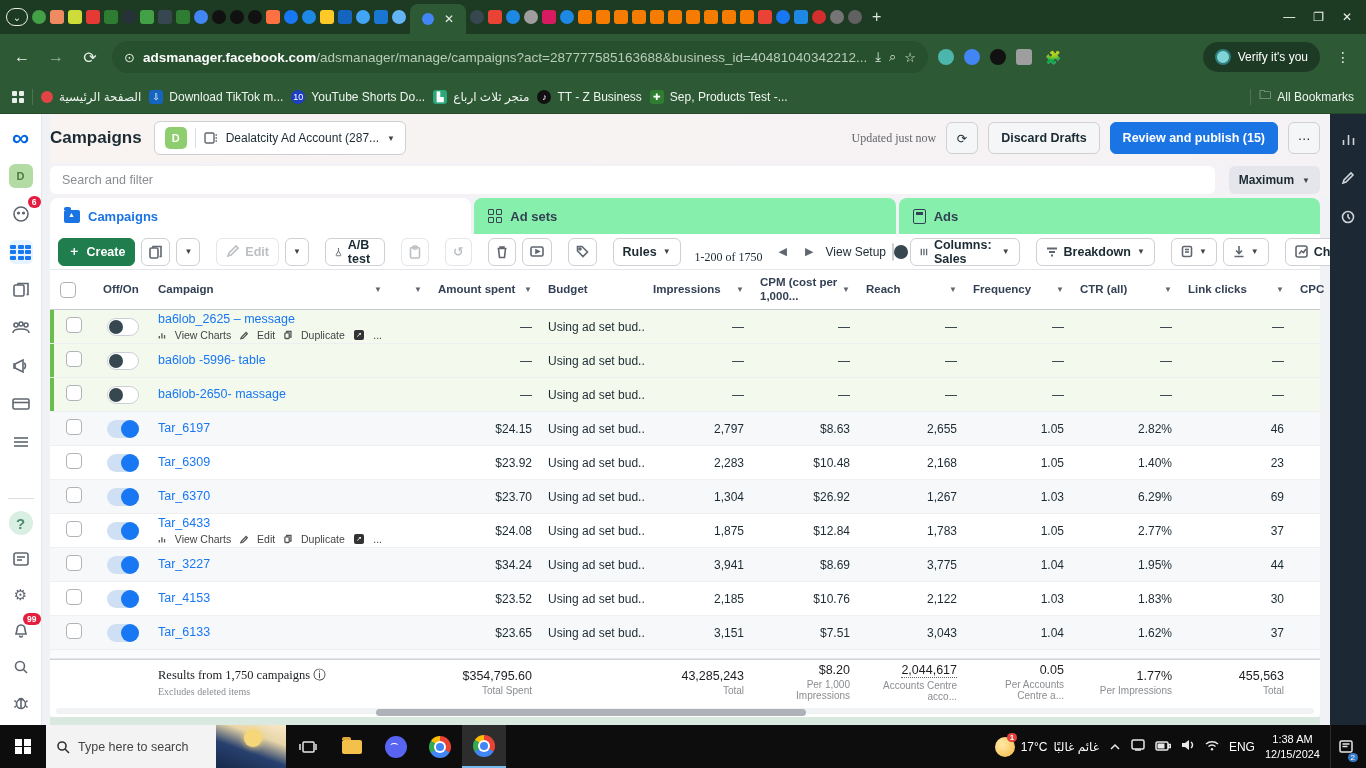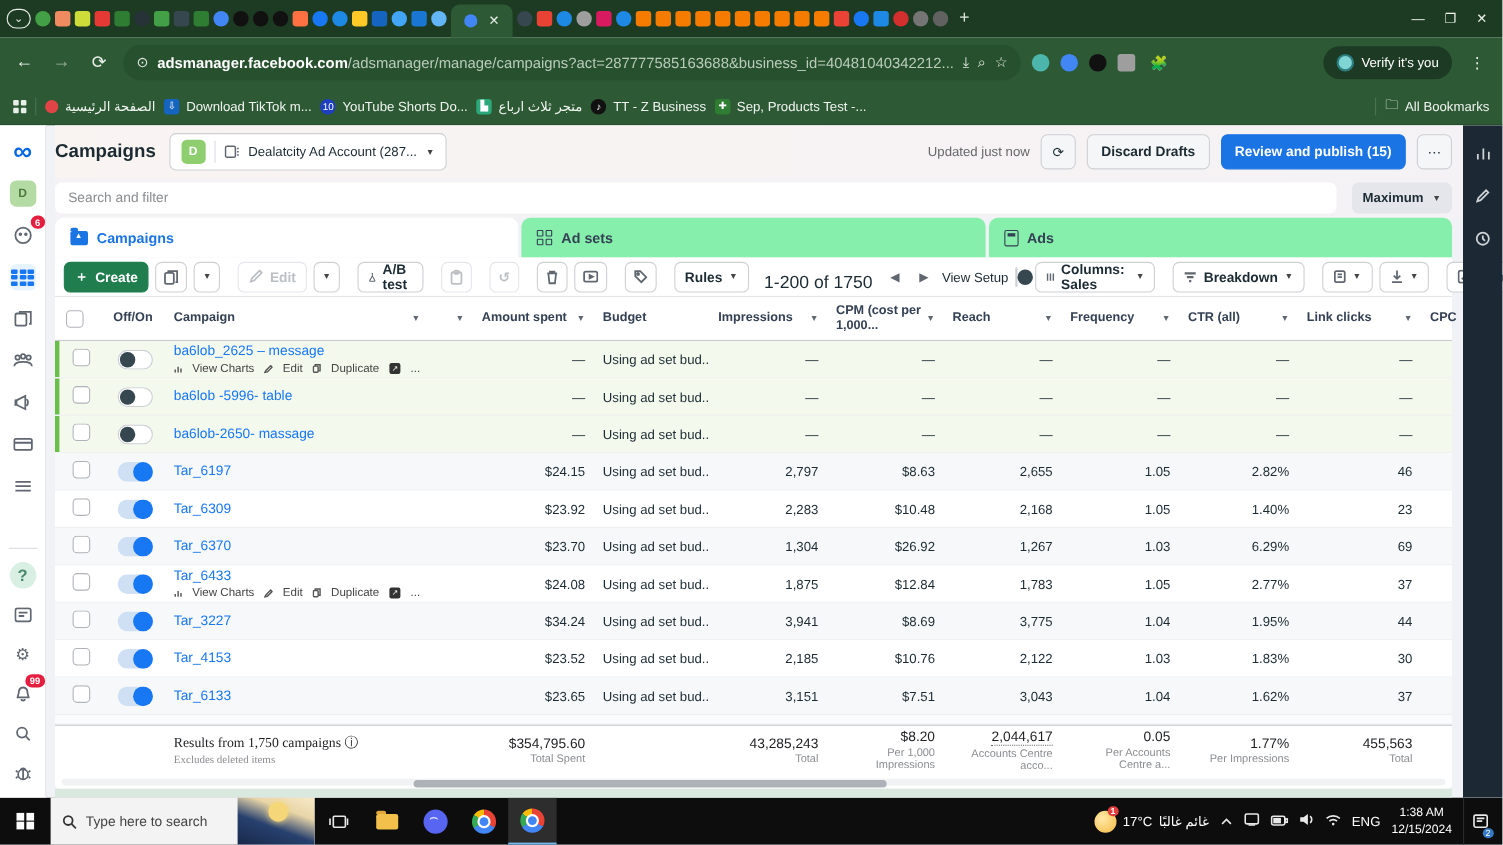--- a/index.html
+++ b/index.html
@@ -50,21 +50,21 @@
   .help-ic { background:#d9efe4; border-radius:50%; color:#4b8a6b; font-weight:bold; }
 
   .main { flex:1; display:flex; flex-direction:column; padding:0 0 0 8px; min-width:0; }
   .app-header { height:48px; display:flex; align-items:center; gap:12px; padding-right:10px; background:linear-gradient(90deg,#f9f4f2,#f5f2f5); }
   .page-title { font-size:17px; font-weight:bold; }
   .acct-chip { height:34px; background:#fff; border:1px solid #ced0d4; border-radius:6px; display:flex; align-items:center; gap:8px; padding:0 10px; }
   .acct-d { width:22px; height:22px; background:#8fce6f; border-radius:5px; color:#fff; font-size:11px; font-weight:bold; display:flex; align-items:center; justify-content:center; }
   .chip-sep { width:1px; height:20px; background:#dadde1; }
   .caret { font-size:8px; color:#444; }
   .hdr-right { margin-left:auto; display:flex; align-items:center; gap:10px; }
-  .updated { color:#65676b; font-size:12px; }
+  .updated { color:#65676b; font-size:12px;font-family:Liberation Serif, serif; }
   .btn { height:32px; border:1px solid #ced0d4; background:#f5f6f7; border-radius:6px; display:flex; align-items:center; justify-content:center; padding:0 12px; font-size:12.5px; font-weight:bold; color:#1c2b33; }
   .btn-round { width:32px; padding:0; border-radius:6px; font-weight:normal; }
   .btn-primary { background:#1b74e4; border-color:#1b74e4; color:#fff; }
 
   .search-row { height:36px; display:flex; align-items:center; gap:14px; padding-right:10px; background:#f5f2f5; }
   .search-input { flex:1; height:28px; border:none; border-radius:6px; background:#fff; padding:0 12px; font-size:12.5px; color:#1c2b33; font-family:inherit; }
   .search-input::placeholder { color:#8a8d91; }
   .range-chip { height:28px; background:#e4e6eb; border-radius:6px; display:flex; align-items:center; gap:8px; padding:0 10px; font-weight:bold; }
 
   .tab-row { height:36px; display:flex; gap:3px; padding-right:10px; }
@@ -80,21 +80,21 @@
 
   .panel { background:#fff; flex:1; display:flex; flex-direction:column; min-height:0; margin-right:10px; border-radius:0 0 4px 4px; }
   .toolbar { height:36px; display:flex; align-items:center; gap:6px; padding:0 8px; border-bottom:1px solid #e4e6eb; }
   .tbtn { height:28px; border:1px solid #ced0d4; background:#fff; border-radius:6px; display:flex; align-items:center; gap:6px; padding:0 9px; font-size:12.5px; font-weight:bold; color:#1c2b33; }
   .tbtn.icon-only { padding:0 7px; }
   .tbtn.disabled { color:#bcc0c4; border-color:#e4e6eb; }
   .tbtn.disabled svg { stroke:#bcc0c4; }
   .create-btn { background:#1f7d4e; border-color:#1f7d4e; color:#fff; }
   .tb-sep { width:1px; height:22px; background:#dadde1; margin:0 2px; }
   .tbtn svg, .thdr svg { stroke:#606770; fill:none; stroke-width:1.6; }
-  .pag { color:#1c2b33; font-size:16px; margin:12px 4px 0 8px; white-space:nowrap; }
+  .pag { color:#1c2b33; font-size:12px; margin:12px 4px 0 8px; white-space:nowrap;font-family:Liberation Serif, serif; }
   .pag-arrow { color:#606770; font-size:11px; padding:0 6px; }
   .vs-label { font-size:12px; color:#1c2b33; white-space:nowrap; }
   .toggle { width:32px; height:18px; border-radius:9px; position:relative; display:inline-block; }
   .toggle.off { background:#fff; border:1px solid #ccd0d5; }
   .toggle.off .knob { position:absolute; left:1px; top:1px; width:14px; height:14px; border-radius:50%; background:#37474f; }
   .toggle.on { background:#cfe0f5; }
   .toggle.on .knob { position:absolute; right:0; top:0; width:18px; height:18px; border-radius:50%; background:#1877f2; }
 
   
   .tablewrap { flex:1; display:flex; flex-direction:column; min-height:0; --cols:45px 55px 240px 40px 110px 105px 107px 106px 107px 107px 108px 112px 38px; }

